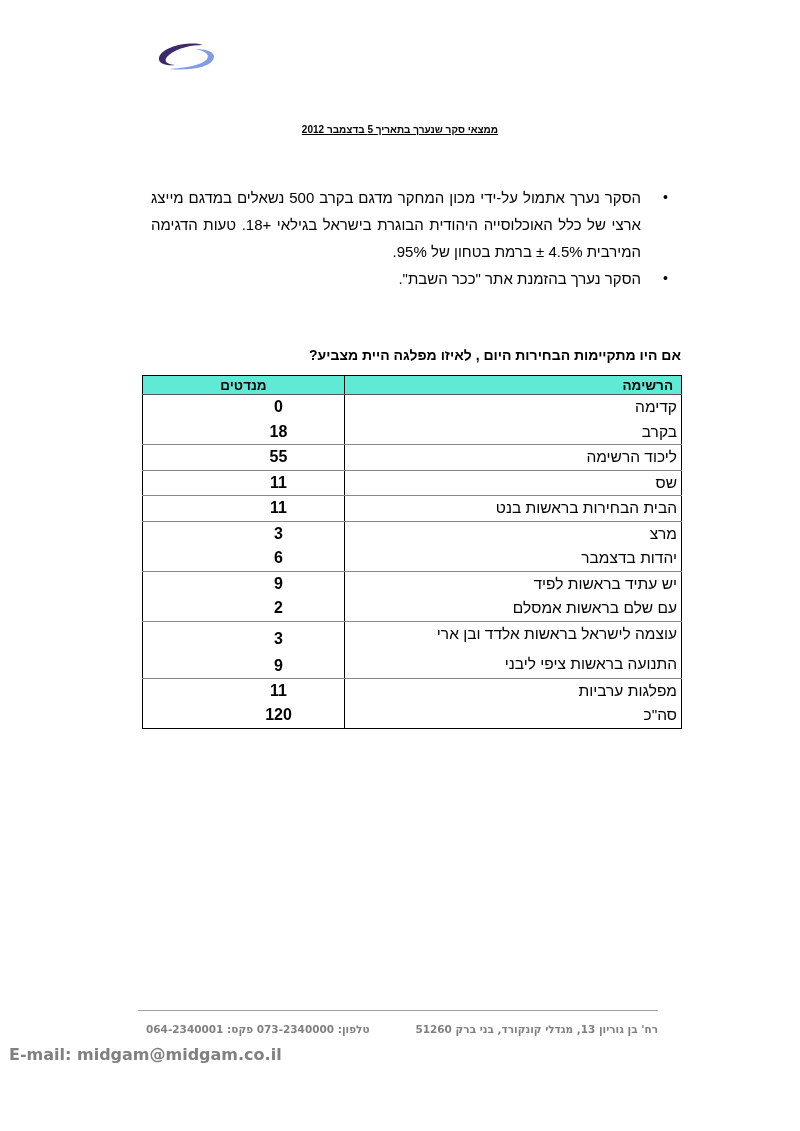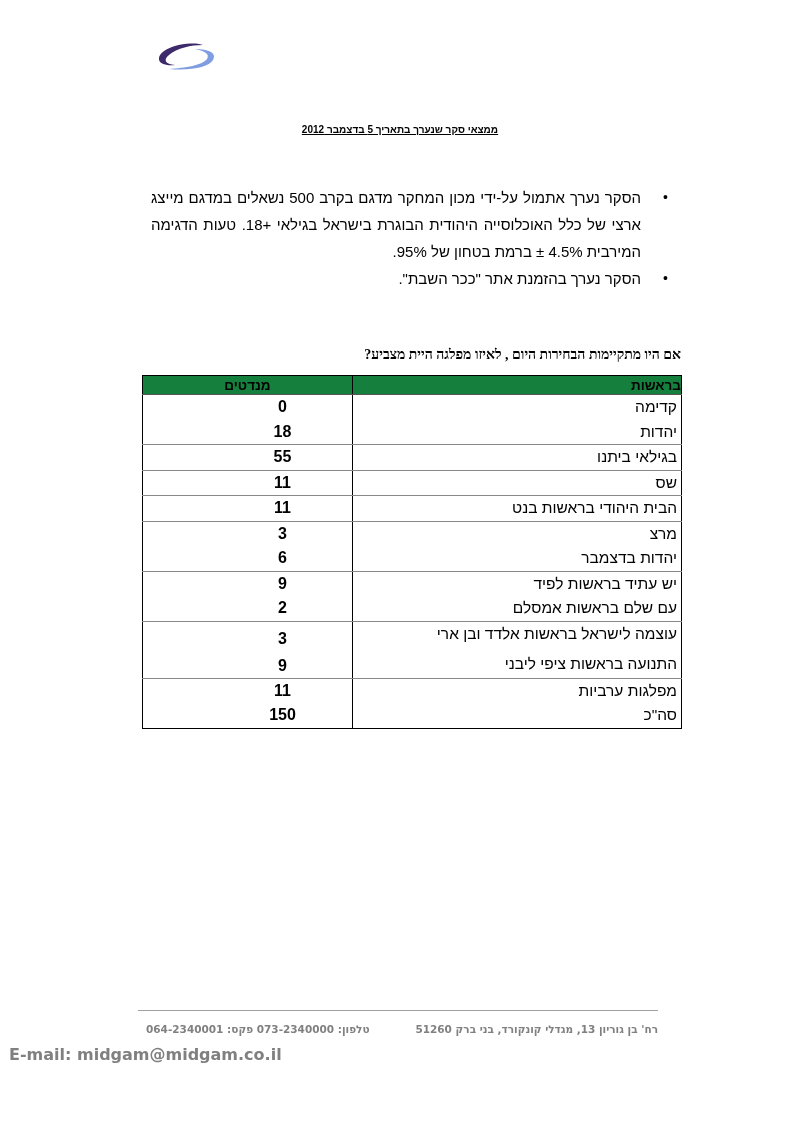--- a/index.html
+++ b/index.html
@@ -6,25 +6,25 @@
     body { width: 800px; height: 1131px; position: relative; overflow: hidden;
            font-family: "Liberation Sans", sans-serif; color: #000; }
     .logo { position: absolute; left: 155px; top: 40px; width: 62px; height: 34px; }
     .title { position: absolute; left: 0; width: 800px; top: 124px; text-align: center;
              font-size: 10px; font-weight: bold; text-decoration: underline; direction: rtl; }
     .bullets { position: absolute; left: 143px; width: 520px; top: 176px; direction: rtl;
                font-size: 15px; line-height: 27px; margin: 8px; padding: 0; list-style: none; }
     .bullets li { position: relative; padding-right: 30px; text-align: justify; }
     .bullets li::before { content: "•"; position: absolute; right: 3px; top: 0; font-size: 14px; }
     .question { position: absolute; right: 119px; top: 347px; direction: rtl; font-size: 14px;
-                font-weight: bold; font-family: Liberation Serif, serif; }
+                font-weight: bold; }
     table.results { position: absolute; left: 142px; top: 375px; width: 540px;
                     border-collapse: collapse; direction: rtl; font-size: 15.5px; }
-    table.results th { background: #15803d; height: 18px; font-size: 13.5px; font-weight: bold;
-                       border: 1.5px solid #000; border-bottom: 1.5px solid #555; padding: 0 0; }
+    table.results th { background: #5eead4; height: 18px; font-size: 13.5px; font-weight: bold;
+                       border: 1.5px solid #000; border-bottom: 1.5px solid #555; padding: 0 8px; }
     table.results th.list { text-align: right; width: 320px; }
     table.results th.seats { text-align: center; }
     table.results td { border-left: 1.5px solid #000; border-right: 1.5px solid #000;
                        padding: 0 4px; vertical-align: middle; }
     table.results td.name { text-align: right; width: 320px; }
     table.results td.num { text-align: center; font-weight: bold; font-size: 16px;
                            padding-right: 0; padding-left: 70px; }
     table.results tbody.group td { border-bottom: 1px solid #888; }
     table.results tbody.group:last-child td { border-bottom: 1.5px solid #000; }
     .cellstack div { height: 24.5px; line-height: 24.5px; }
@@ -52,60 +52,60 @@
 <ul class="bullets">
   <li>הסקר נערך אתמול על-ידי מכון המחקר מדגם בקרב 500 נשאלים במדגם מייצג ארצי של כלל האוכלוסייה היהודית הבוגרת בישראל בגילאי +18. טעות הדגימה המירבית 4.5% ± ברמת בטחון של 95%.</li>
   <li>הסקר נערך בהזמנת אתר "ככר השבת".</li>
 </ul>
 
 <div class="question">אם היו מתקיימות הבחירות היום , לאיזו מפלגה היית מצביע?</div>
 
 <table class="results">
   <thead>
     <tr>
-      <th class="list">בראשות</th>
+      <th class="list">הרשימה</th>
       <th class="seats">מנדטים</th>
     </tr>
   </thead>
   <tbody class="group">
     <tr>
       <td class="name cellstack">
           <div>קדימה</div>
-          <div>יהדות</div>
+          <div>בקרב</div>
         </td>
       <td class="num cellstack">
           <div>0</div>
           <div>18</div>
         </td>
     </tr>
   </tbody>
   <tbody class="group">
     <tr>
       <td class="name cellstack">
-          <div>בגילאי ביתנו</div>
+          <div>ליכוד הרשימה</div>
         </td>
       <td class="num cellstack">
           <div>55</div>
         </td>
     </tr>
   </tbody>
   <tbody class="group">
     <tr>
       <td class="name cellstack">
           <div>שס</div>
         </td>
       <td class="num cellstack">
           <div>11</div>
         </td>
     </tr>
   </tbody>
   <tbody class="group">
     <tr>
       <td class="name cellstack">
-          <div>הבית היהודי בראשות בנט</div>
+          <div>הבית הבחירות בראשות בנט</div>
         </td>
       <td class="num cellstack">
           <div>11</div>
         </td>
     </tr>
   </tbody>
   <tbody class="group">
     <tr>
       <td class="name cellstack">
           <div>מרצ</div>
@@ -142,21 +142,21 @@
     </tr>
   </tbody>
   <tbody class="group">
     <tr>
       <td class="name cellstack">
           <div>מפלגות ערביות</div>
           <div>סה"כ</div>
         </td>
       <td class="num cellstack">
           <div>11</div>
-          <div>150</div>
+          <div>120</div>
         </td>
     </tr>
   </tbody>
 </table>
 
 <div class="footer-rule"></div>
 <div class="footer-line1">
   <span>רח' בן גוריון 13, מגדלי קונקורד, בני ברק 51260</span>
   <span>טלפון: 073-2340000 פקס: 064-2340001</span>
 </div>

